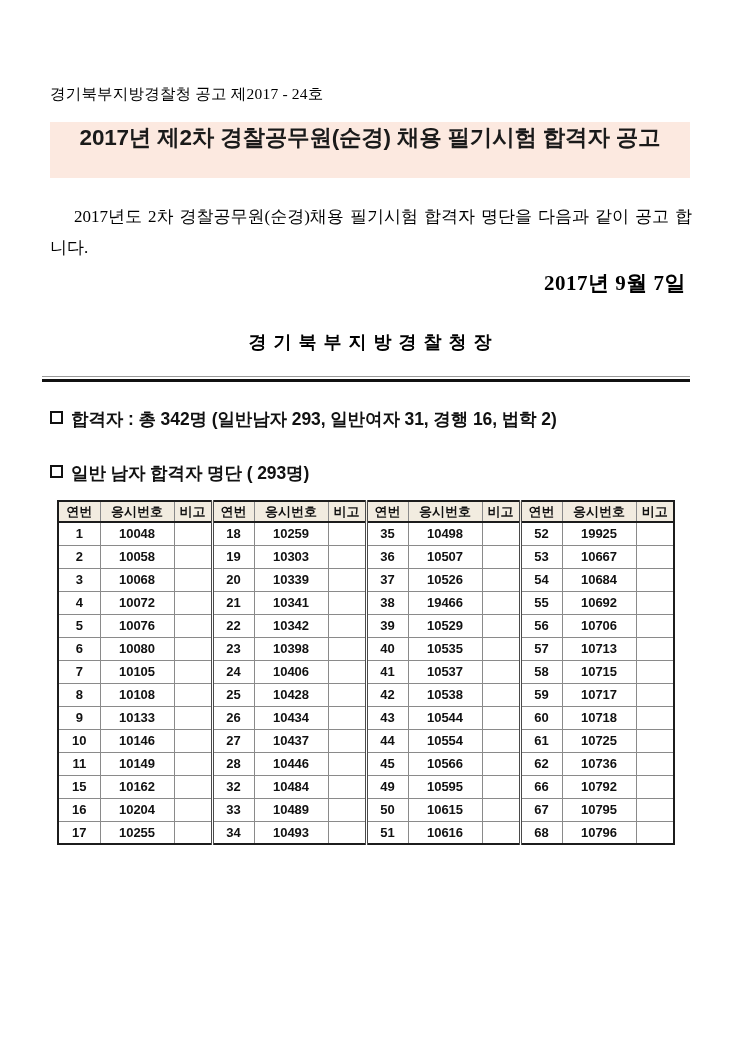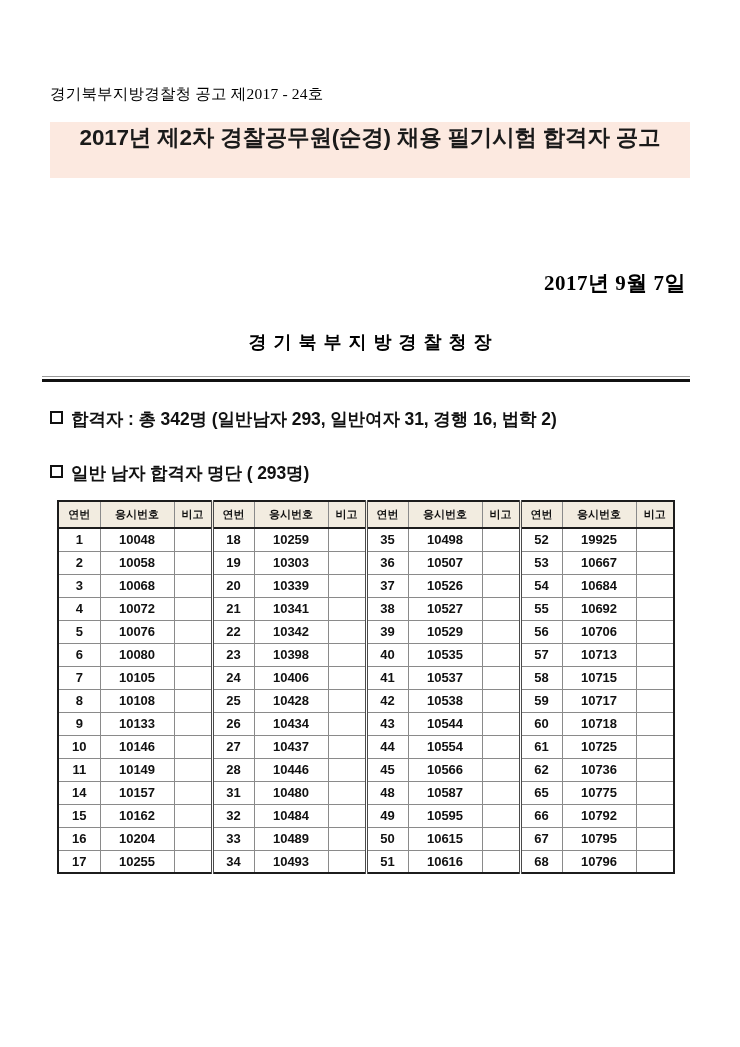--- a/index.html
+++ b/index.html
@@ -155,22 +155,22 @@
     padding: 0;
     text-align: center;
     vertical-align: middle;
     font-size: 13px;
     font-weight: bold;
     color: #111111;
     box-sizing: border-box;
   }
   .roster-table thead th {
     background: #f2ece0;
-    height: 27px;
-    font-size: 11px;
+    height: 21px;
+    font-size: 13px;
   }
   .col-seq    { width: 42px; }
   .col-examno { width: 74px; }
   .col-note   { width: 38px; }
 
   
   .roster-table { border: 2px solid #1c1c1c; }
   .roster-table thead th { border-bottom: 2px solid #1c1c1c; }
 
   
@@ -182,20 +182,21 @@
 <body>
 
 <div class="page">
 
   <div class="doc-number">경기북부지방경찰청 공고 제2017 - 24호</div>
 
   <div class="title-banner">
     <div class="title-banner-text">2017년 제2차 경찰공무원(순경) 채용 필기시험 합격자 공고</div>
   </div>
 
+  <div class="body-para">2017년도 2차 경찰공무원(순경)채용 필기시험 합격자 명단을 다음과 같이 공고 합니다.</div>
 
   <div class="date-line">2017년  9월  7일</div>
 
   <div class="signature-line">경기북부지방경찰청장</div>
 
   <div class="hrule"></div>
 
   <div class="section-heading heading-summary">
     <span class="box-bullet"></span><span>합격자 : 총 342명 (일반남자 293, 일반여자 31, 경행 16, 법학 2)</span>
   </div>
@@ -265,21 +266,21 @@
           <td class="col-note"></td>
         </tr>
         <tr>
           <td class="col-seq">4</td>
           <td class="col-examno">10072</td>
           <td class="col-note"></td>
           <td class="col-seq group-start">21</td>
           <td class="col-examno">10341</td>
           <td class="col-note"></td>
           <td class="col-seq group-start">38</td>
-          <td class="col-examno">10527</td>
+          <td class="col-examno">19466</td>
           <td class="col-note"></td>
           <td class="col-seq group-start">55</td>
           <td class="col-examno">10692</td>
           <td class="col-note"></td>
         </tr>
         <tr>
           <td class="col-seq">5</td>
           <td class="col-examno">10076</td>
           <td class="col-note"></td>
           <td class="col-seq group-start">22</td>
@@ -370,34 +371,20 @@
           <td class="col-examno">10446</td>
           <td class="col-note"></td>
           <td class="col-seq group-start">45</td>
           <td class="col-examno">10566</td>
           <td class="col-note"></td>
           <td class="col-seq group-start">62</td>
           <td class="col-examno">10736</td>
           <td class="col-note"></td>
         </tr>
         <tr>
-          <td class="col-seq">14</td>
-          <td class="col-examno">10157</td>
-          <td class="col-note"></td>
-          <td class="col-seq group-start">31</td>
-          <td class="col-examno">10480</td>
-          <td class="col-note"></td>
-          <td class="col-seq group-start">48</td>
-          <td class="col-examno">10587</td>
-          <td class="col-note"></td>
-          <td class="col-seq group-start">65</td>
-          <td class="col-examno">10775</td>
-          <td class="col-note"></td>
-        </tr>
-        <tr>
           <td class="col-seq">15</td>
           <td class="col-examno">10162</td>
           <td class="col-note"></td>
           <td class="col-seq group-start">32</td>
           <td class="col-examno">10484</td>
           <td class="col-note"></td>
           <td class="col-seq group-start">49</td>
           <td class="col-examno">10595</td>
           <td class="col-note"></td>
           <td class="col-seq group-start">66</td>

